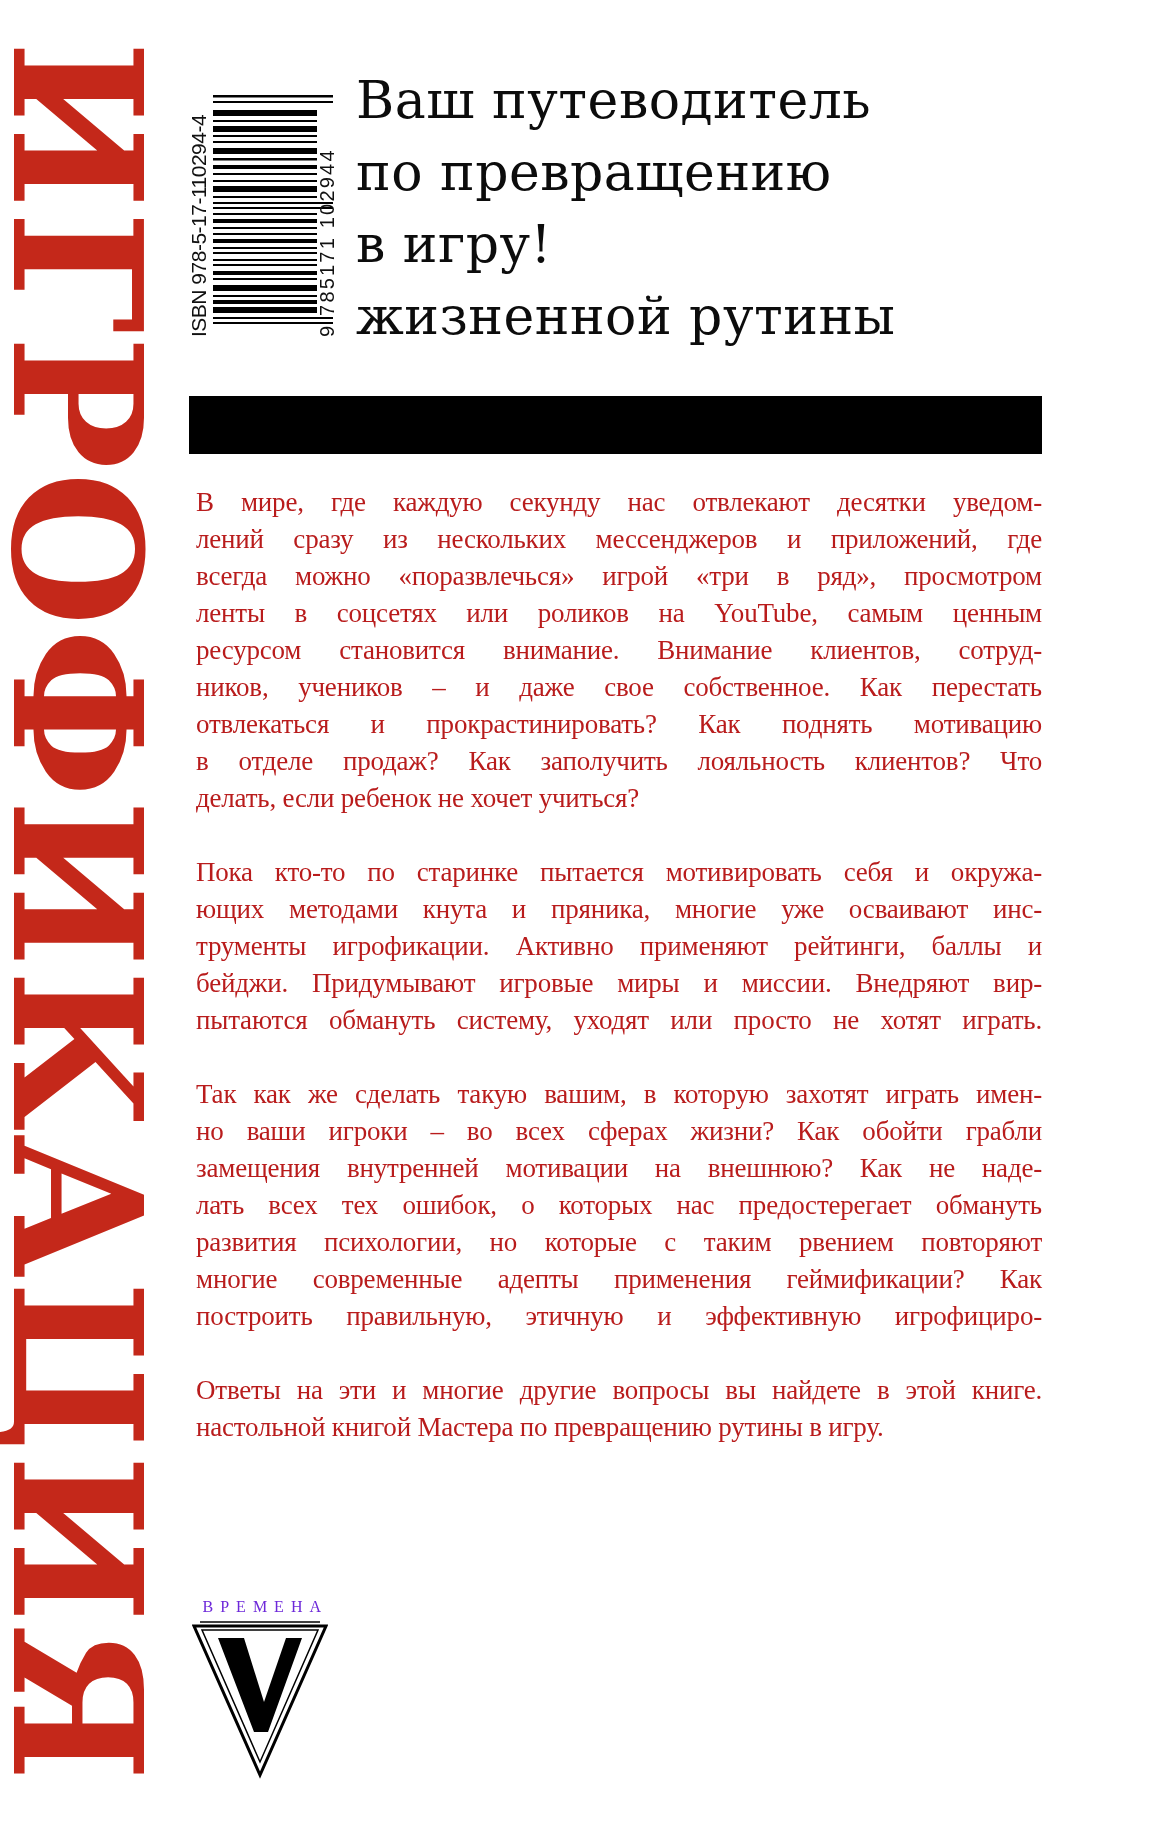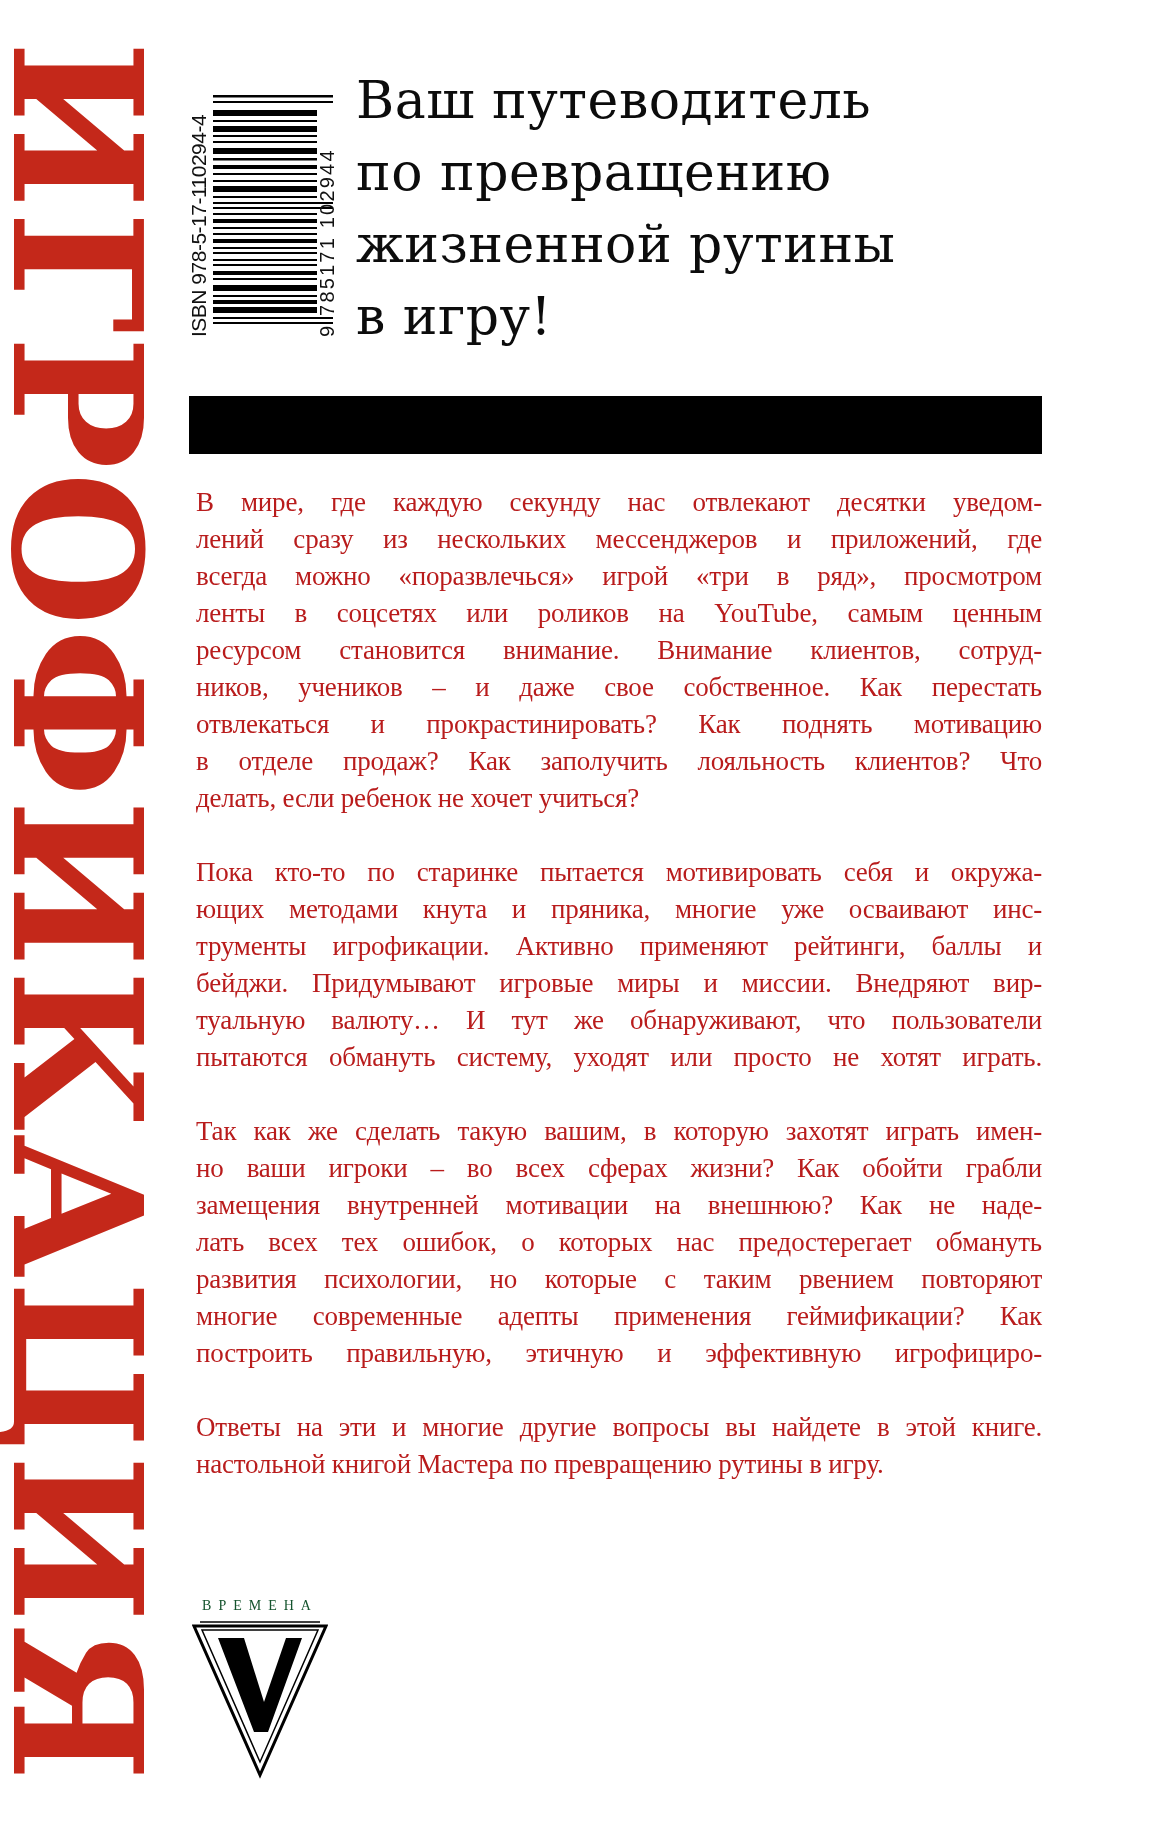--- a/index.html
+++ b/index.html
@@ -46,23 +46,23 @@
   .line {
     display: block; height: 37px; line-height: 37px;
     font-family: "Liberation Serif", serif; font-size: 27px;
     text-align: justify; text-align-last: justify; white-space: nowrap;
     color: #b91c1c; letter-spacing: -0.2px;
   }
   .line.last { text-align-last: left; }
 
   .logo { position: absolute; left: 192px; top: 1598px; width: 136px; height: 180px; }
   .logo-word {
-    position: absolute; left: 0; top: 0; width: 136px; text-align: center;
-    font-family: "Liberation Serif", serif; font-size: 14px; letter-spacing: 7px;
-    color: #14532d;
+    position: absolute; left: 0; top: 0; width: 136px; text-align: right;
+    font-family: "Liberation Serif", serif; font-size: 16px; letter-spacing: 7px;
+    color: #6d28d9;
   }
   .logo svg { position: absolute; left: 0; top: 22px; }
 </style>
 </head>
 <body>
 
 <div class="spine">
   <div class="spine-word">ИГРОФИКАЦИЯ</div>
 </div>
 
@@ -104,22 +104,22 @@
       <rect x="25" y="230" width="120" height="2"></rect>
     </g>
   </svg>
 </div>
 <div class="isbn-text">ISBN 978-5-17-110294-4</div>
 <div class="barcode-digits">9 785171 102944</div>
 
 <h1 class="headline">
   <span class="hl-line">Ваш путеводитель</span>
   <span class="hl-line">по превращению</span>
+  <span class="hl-line">в игру!</span>
   <span class="hl-line">жизненной рутины</span>
-  <span class="hl-line">в игру!</span>
 </h1>
 
 <div class="black-bar"></div>
 
 <div class="body-text">
   <div class="para">
     <span class="line">В мире, где каждую секунду нас отвлекают десятки уведом-</span>
     <span class="line">лений сразу из нескольких мессенджеров и приложений, где</span>
     <span class="line">всегда можно «поразвлечься» игрой «три в ряд», просмотром</span>
     <span class="line">ленты в соцсетях или роликов на YouTube, самым ценным</span>
@@ -127,21 +127,20 @@
     <span class="line">ников, учеников – и даже свое собственное. Как перестать</span>
     <span class="line">отвлекаться и прокрастинировать? Как поднять мотивацию</span>
     <span class="line">в отделе продаж? Как заполучить лояльность клиентов? Что</span>
     <span class="line last">делать, если ребенок не хочет учиться?</span>
   </div>
   <div class="para">
     <span class="line">Пока кто-то по старинке пытается мотивировать себя и окружа-</span>
     <span class="line">ющих методами кнута и пряника, многие уже осваивают инс-</span>
     <span class="line">трументы игрофикации. Активно применяют рейтинги, баллы и</span>
     <span class="line">бейджи. Придумывают игровые миры и миссии. Внедряют вир-</span>
-    <span class="line">туальную валюту… И тут же обнаруживают, что пользователи</span>
     <span class="line">пытаются обмануть систему, уходят или просто не хотят играть.</span>
   </div>
   <div class="para">
     <span class="line">Так как же сделать такую вашим, в которую захотят играть имен-</span>
     <span class="line">но ваши игроки – во всех сферах жизни? Как обойти грабли</span>
     <span class="line">замещения внутренней мотивации на внешнюю? Как не наде-</span>
     <span class="line">лать всех тех ошибок, о которых нас предостерегает обмануть</span>
     <span class="line">развития психологии, но которые с таким рвением повторяют</span>
     <span class="line">многие современные адепты применения геймификации? Как</span>
     <span class="line">построить правильную, этичную и эффективную игрофициро-</span>

